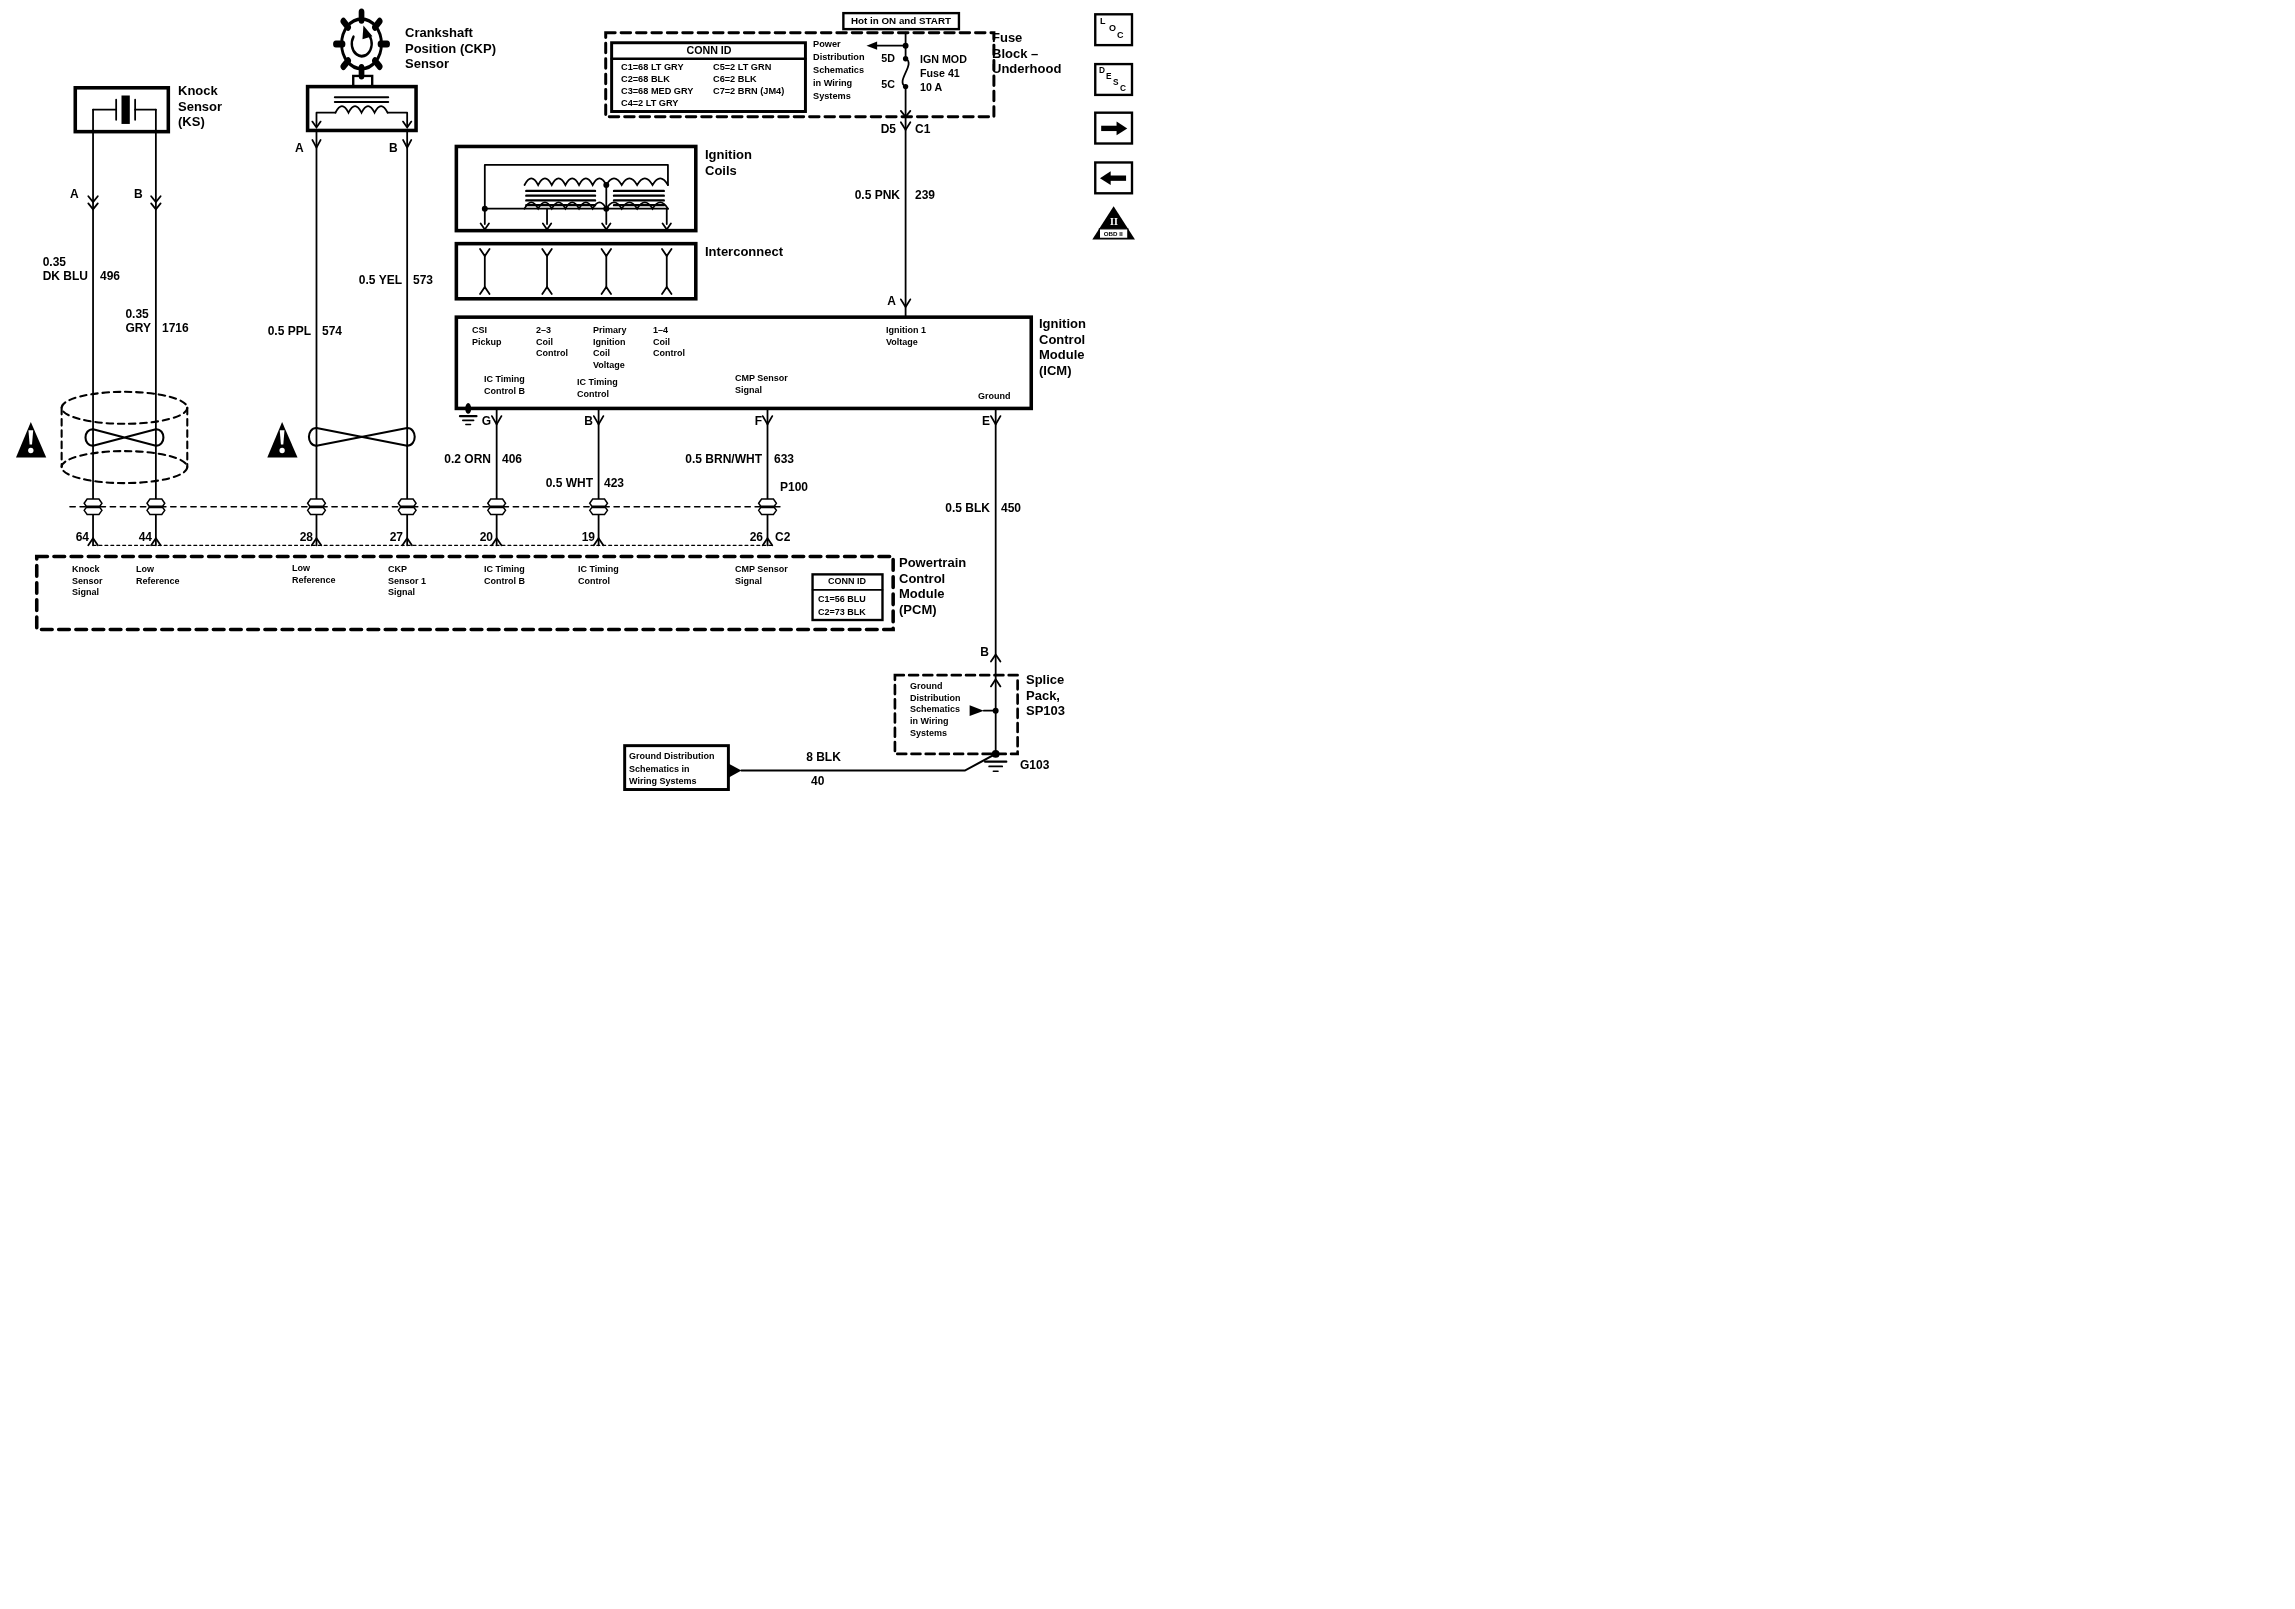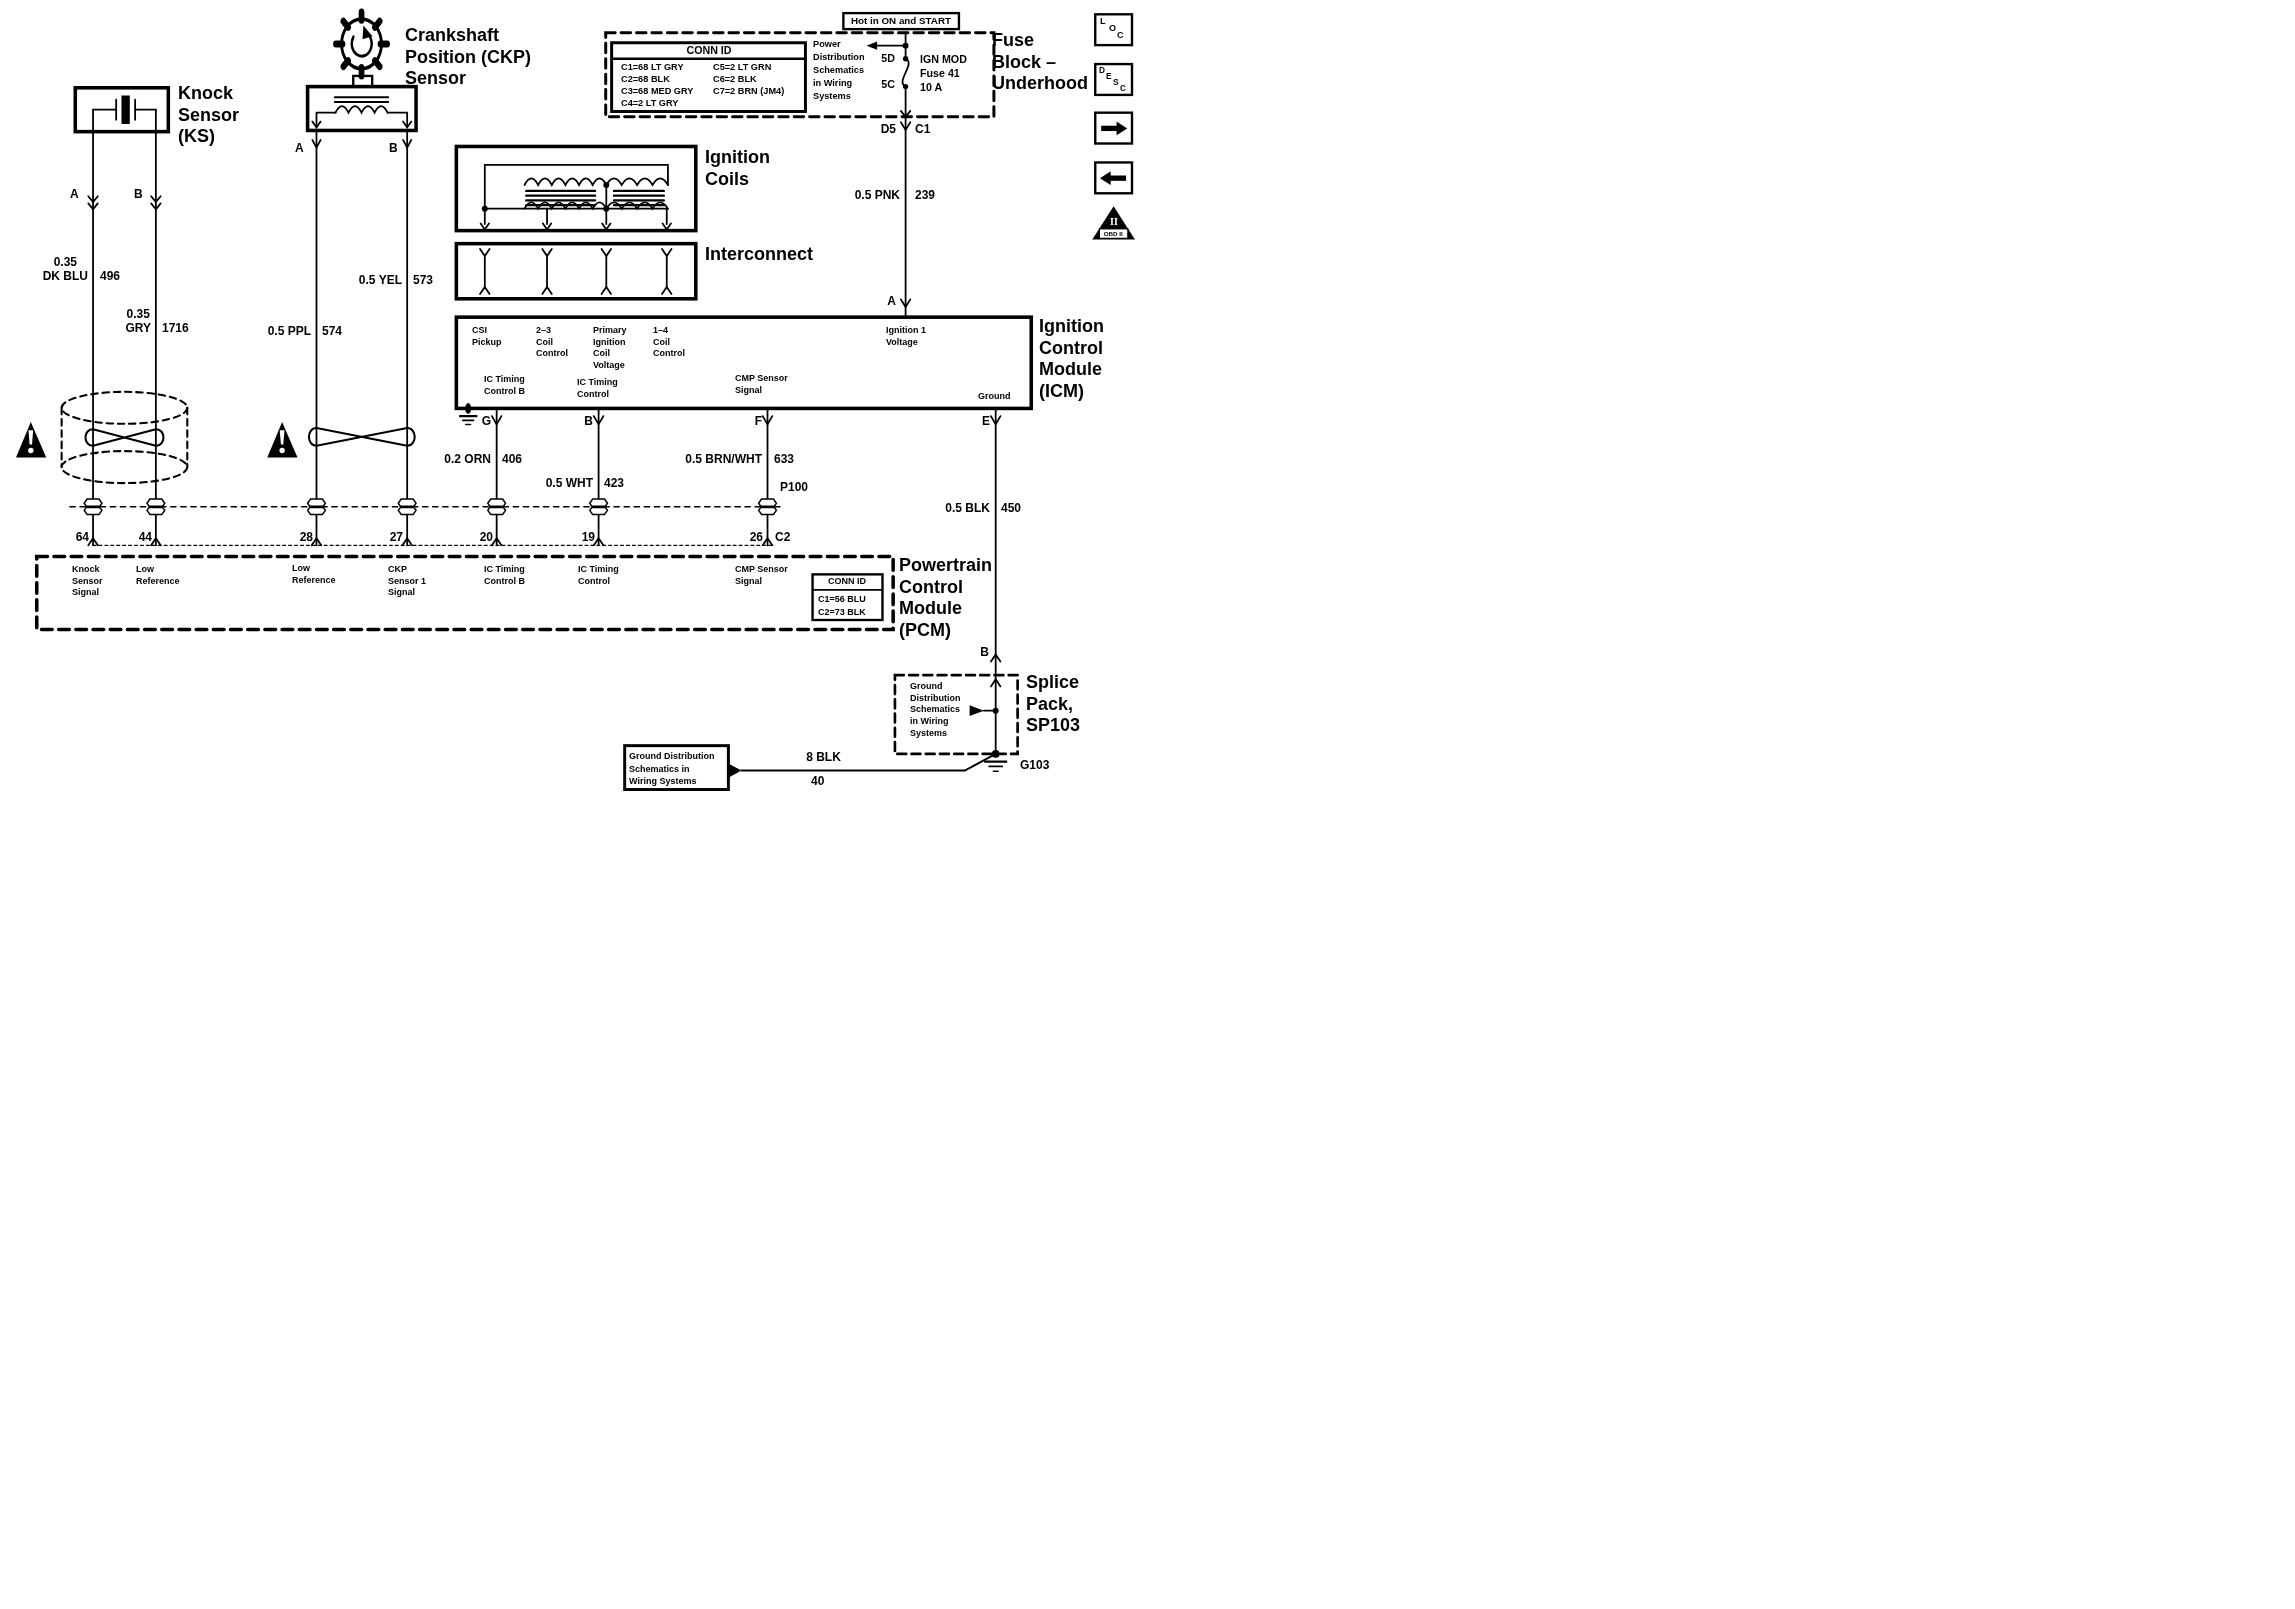--- a/index.html
+++ b/index.html
@@ -1,26 +1,26 @@
 <!DOCTYPE html>
 <html style="font-size:9.5px"><head>
 <meta charset="utf-8">
 <style>
   html,body{margin:0;padding:0;background:#fff;}
   .stage{position:relative;width:1148px;height:805px;background:#fff;
          font-family:"Liberation Sans",sans-serif;font-weight:bold;color:#000;overflow:hidden;}
   .stage svg{position:absolute;left:0;top:0;}
   .lbl{position:absolute;white-space:pre-line;line-height:1.2;z-index:2;}
-  .r{text-align:center;}
+  .r{text-align:left;}
   .c{text-align:center;}
   .s15{font-size:9px;line-height:1.3;}
   .s16{font-size:9.2px;line-height:1.32;}
   .s18{font-size:10.7px;line-height:1.3;}
   .s20{font-size:12px;}
-  .s21{font-size:18px;line-height:1.2;}
+  .s21{font-size:13px;line-height:1.2;}
   .white{color:#fff;}
   .serif{font-family:"Liberation Serif",serif;}
 </style>
 </head>
 <body>
 
 <div class="stage">
 
 <svg width="1148" height="805" viewBox="0 0 1937 1358">
 <g stroke="#000" fill="none" stroke-linecap="round">

